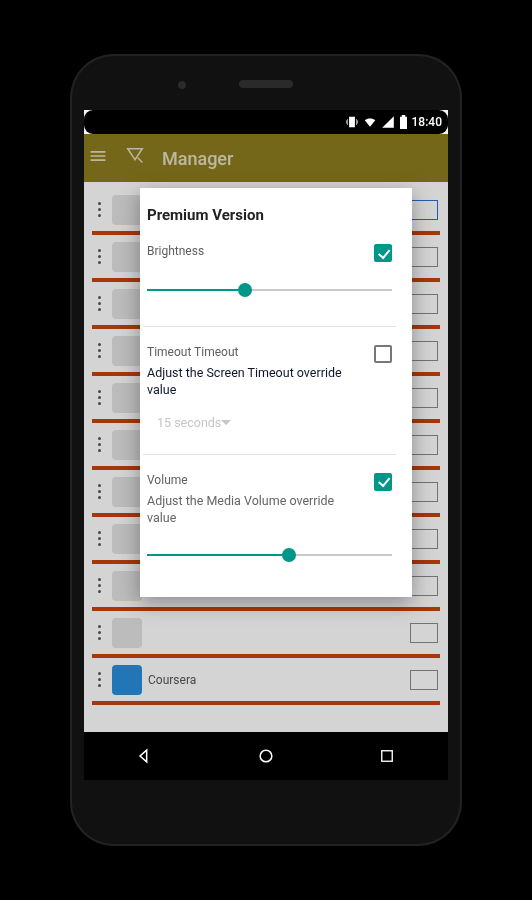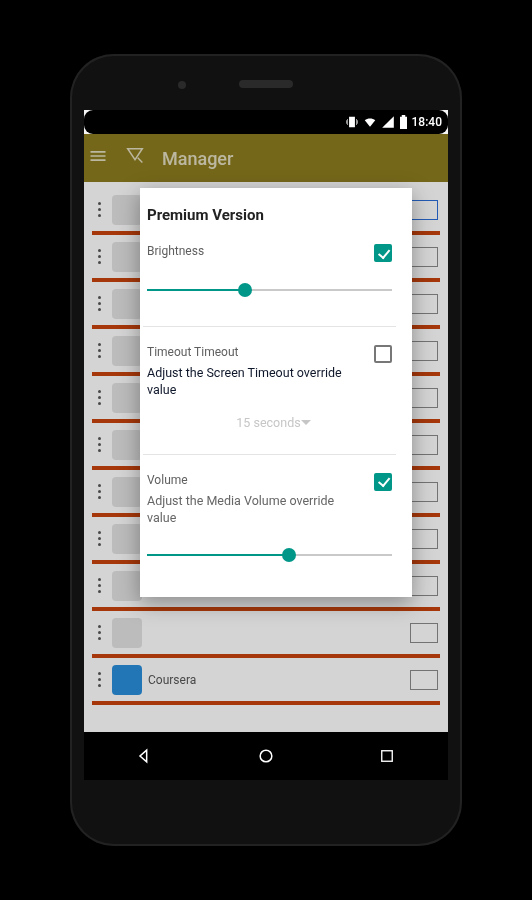--- a/index.html
+++ b/index.html
@@ -132,21 +132,21 @@
     position:absolute; top:50%; left:0; height:2px;
     background:#009688; transform:translateY(-50%);
   }
   .slider-thumb{
     position:absolute; top:50%; width:14px;height:14px;border-radius:50%;
     background:#009688; transform:translate(-50%,-50%);
   }
   .divider{ height:1px;background:#e4e4e4; margin:4px -4px 16px -4px;}
   .dropdown{
     margin-top:12px;
-    display:flex;justify-content:center;align-items:center;
+    display:flex;justify-content:flex-start;align-items:center;
     font-size:12.5px;color:#c6c6c6;
     padding:4px 2px 4px 10px;
   }
   .dropdown .caret{
     width:0;height:0;border-left:5px solid transparent;border-right:5px solid transparent;
     border-top:5px solid #c6c6c6;
   }
 </style>
 </head>
 <body>

